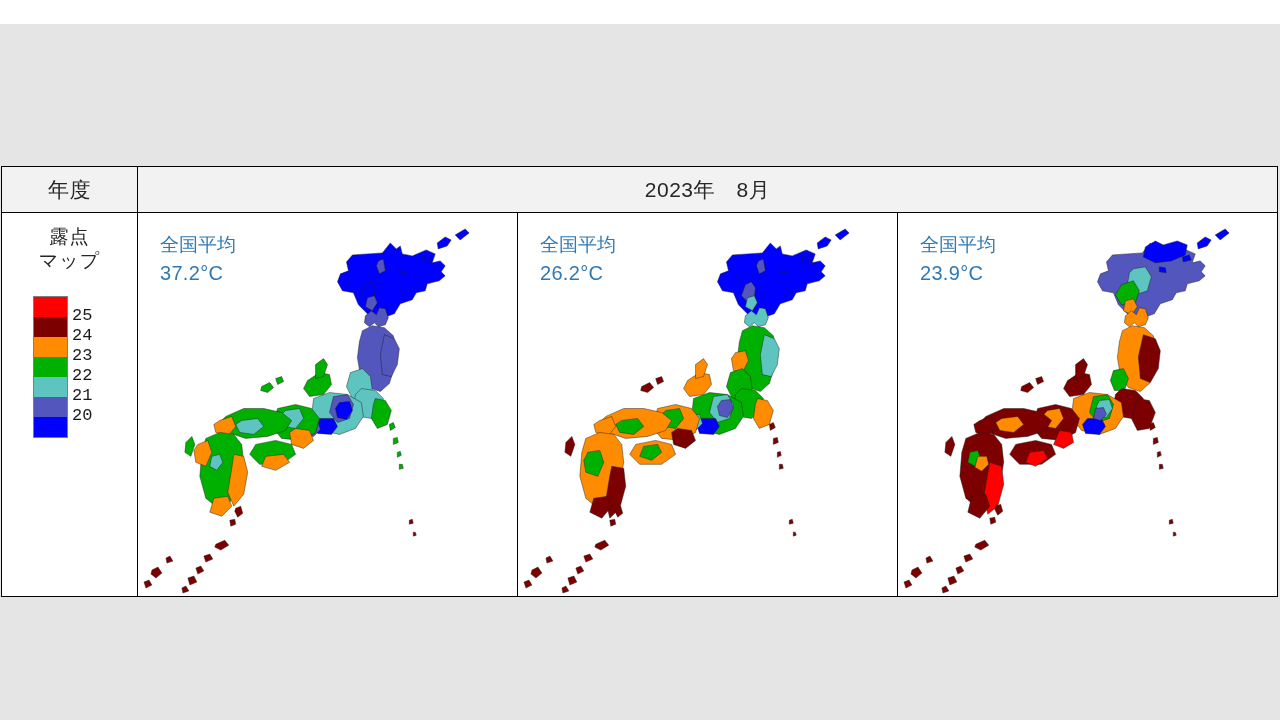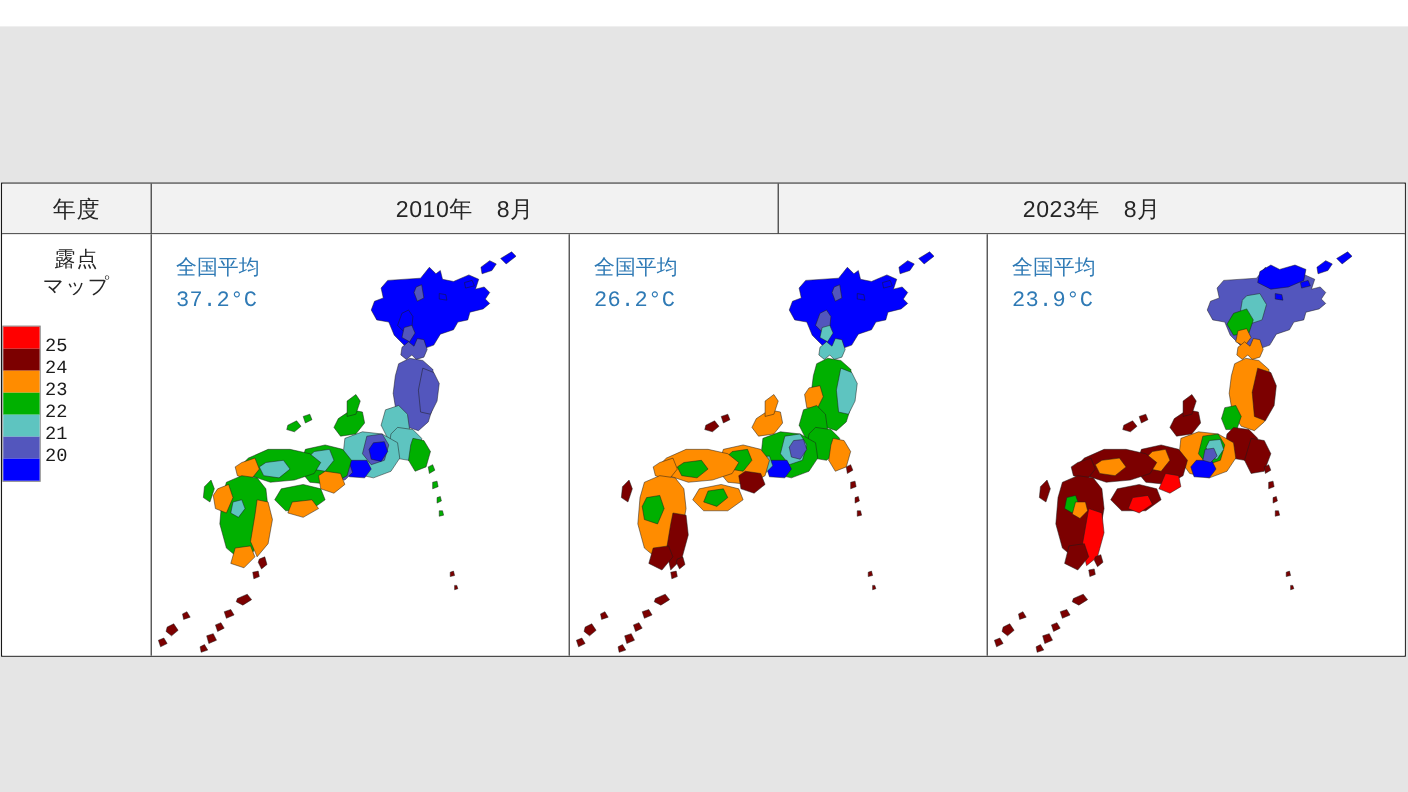--- a/index.html
+++ b/index.html
@@ -34,21 +34,21 @@
     border-right: 1px solid #000;
   }
   .th:last-child { border-right: none; }
   .td { border-right: 1px solid #000; background: #fff; overflow: hidden; }
   .td:last-child { border-right: none; }
 
   .col-legend { flex: 0 0 136px; }
   .col-map    { flex: 1 1 0; }
 
   
-  .legend-cell { display: flex; flex-direction: column; padding-top: 12px; }
+  .legend-cell { display: flex; flex-direction: column; align-items: center; padding-top: 12px; }
   .legend-title {
     font-size: 19px; color: #262626; line-height: 1.25;
     text-align: center; letter-spacing: 1px;
   }
   .legend-title div { white-space: nowrap; }
   .legend-body { margin-top: 23px; display: flex; align-items: flex-start; font-family: Liberation Mono, monospace; }
   .legend-bar {
     width: 35px;
     border: 1px solid #7f7f7f;
     display: flex; flex-direction: column;
@@ -56,43 +56,40 @@
   .legend-band { width: 100%; height: 20px; }
   .legend-ticks {
     position: relative; width: 34px; height: 142px; margin-left: 4px;
   }
   .legend-tick {
     position: absolute; left: 0;
     font-size: 17px; color: #1a1a1a; line-height: 1;
   }
 
   
-  .map-cell { position: relative; font-family: Liberation Mono, monospace; }
+  .map-cell { position: relative; }
   .avg-label {
     position: absolute; left: 22px; top: 18px;
     color: #2f7ab5; font-size: 19px; line-height: 1.45;
     pointer-events: none; white-space: nowrap;
   }
   .avg-label .avg-val { font-size: 20px; letter-spacing: .3px; }
   .map-svg { position: absolute; left: 0; top: 0; width: 100%; height: 100%; }
   .map-svg path, .map-svg polygon { stroke: #1a1a1a; stroke-width: .45; stroke-linejoin: round; }
 </style>
 </head>
 <body>
 
 <div id="root">
 
   <div class="table-wrap">
 
     <div class="thead">
       <div class="th col-legend">
         <span>年度</span>
-      </div>
-      <div class="th col-map">
-        <span>2010年　8月</span>
       </div>
       <div class="th col-map">
         <span>2023年　8月</span>
       </div>
     </div>
 
     <div class="tbody">
 
       <div class="td col-legend legend-cell">
         <div class="legend-title">

